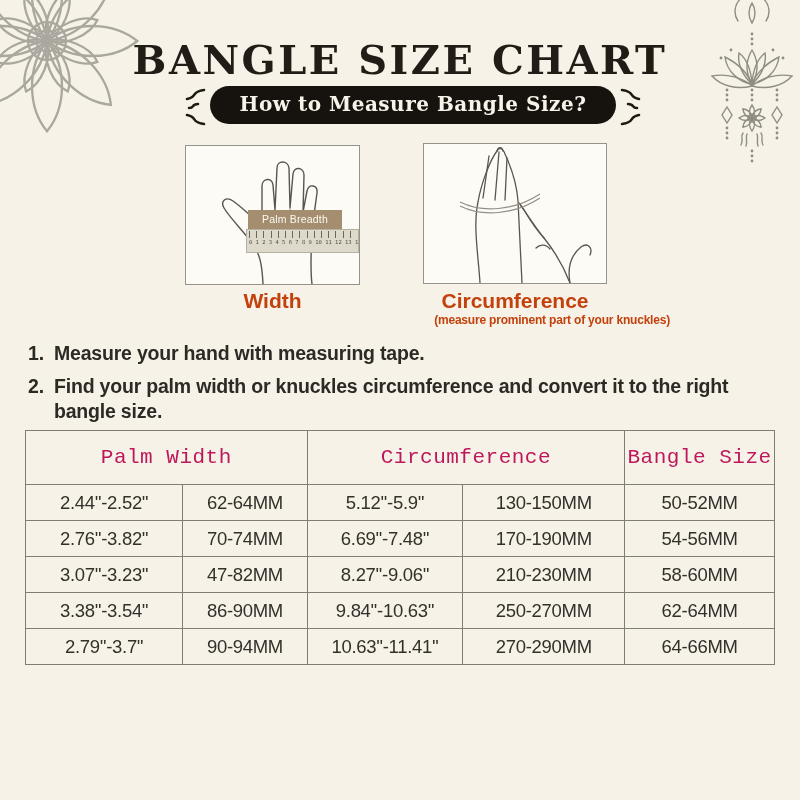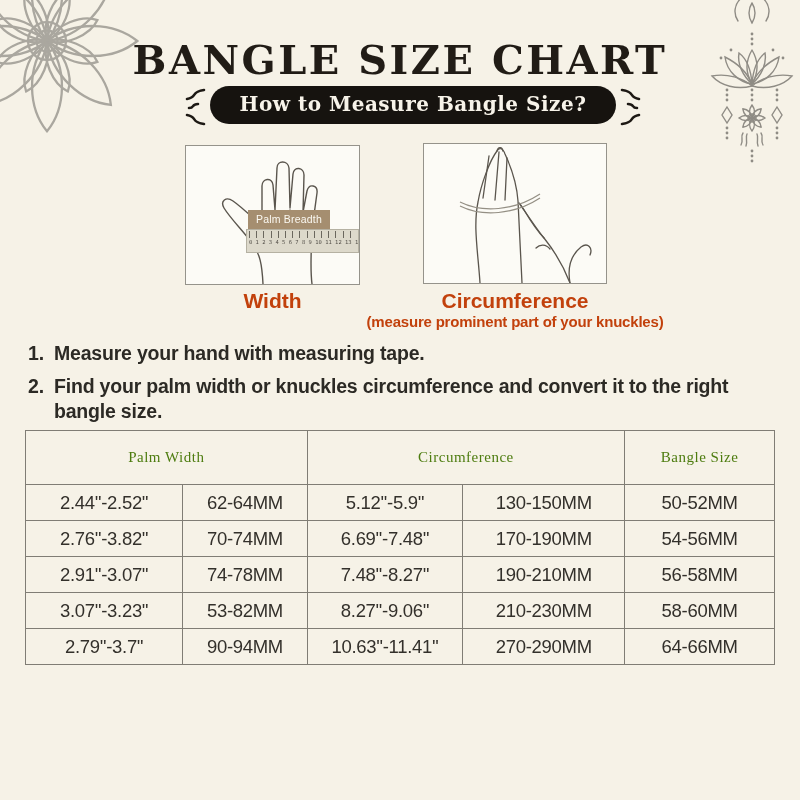--- a/index.html
+++ b/index.html
@@ -29,60 +29,60 @@
     font-family:"DejaVu Serif","Liberation Serif",serif;
     font-weight:bold; font-size:20px; letter-spacing:0.5px;
   }
   
   .illus-box {
     position:absolute; background:#fcfbf6; border:1px solid #95938b;
   }
   #box-width { left:185px; top:145px; width:175px; height:140px; }
   #box-circ  { left:423px; top:143px; width:184px; height:141px; }
   .ruler-label {
-    position:absolute; left:62px; top:64px; width:82px; height:19px;
+    position:absolute; left:62px; top:64px; width:94px; height:19px;
     background:#a58e70; color:#fbf9f2; font-size:10.5px; line-height:19px;
     text-align:center; letter-spacing:0.2px; z-index:3;
   }
   .ruler {
     position:absolute; left:60px; top:83px; width:113px; height:24px;
     background:#ddd9cb; border:1px solid #b5b1a2; z-index:2;
   }
   .ruler-ticks {
     height:7px; margin:1px 2px 0 2px;
     background:repeating-linear-gradient(to right,#6b675e 0 1px,transparent 1px 7.2px);
   }
   .ruler-numbers {
     margin:1px 0 0 2px; font-family:"DejaVu Sans Mono",monospace;
     font-size:5.5px; color:#55514a; white-space:nowrap; overflow:hidden;
   }
   
   .caption { position:absolute; text-align:center; font-weight:bold; color:#c2410c; }
   #cap-width { left:185px; top:289px; width:175px; font-size:21px; }
   #cap-circ  { left:385px; top:289px; width:260px; font-size:21px; }
-  #cap-note  { left:360px; top:313px; width:310px; font-size:15px; letter-spacing:-0.2px; }
+  #cap-note  { left:360px; top:313px; width:310px; font-size:12px; letter-spacing:-0.2px;text-align:right; }
   
   .instructions {
     position:absolute; left:28px; top:341px; width:718px;
     font-size:19.5px; font-weight:bold; letter-spacing:-0.2px; color:#2c2a25;
   }
   .instr-item { display:flex; margin-bottom:7px; line-height:1.32; }
   .instr-num { flex:0 0 26px; }
   .instr-text { flex:1; }
   
   .size-table {
     position:absolute; left:25px; top:430px; width:750px;
     border-collapse:collapse; table-layout:fixed;
   }
   .size-table th, .size-table td {
     border:1px solid #807d75; text-align:center; vertical-align:middle;
   }
   .size-table th {
-    height:54px; font-family:Liberation Serif, serif;
-    font-weight:normal; font-size:15px; color:#4d7c0f; letter-spacing:0.5px;
+    height:54px; font-family:Liberation Mono, monospace;
+    font-weight:normal; font-size:21px; color:#be185d; letter-spacing:0.5px;
   }
   .size-table td {
     height:36px; font-size:18.5px; color:#33302b; letter-spacing:-0.3px;
   }
   svg { display:block; }
 </style>
 </head>
 <body>
 
 <div class="page">
@@ -268,32 +268,32 @@
           <td>50-52MM</td>
         </tr>
         <tr>
           <td>2.76''-3.82''</td>
           <td>70-74MM</td>
           <td>6.69''-7.48''</td>
           <td>170-190MM</td>
           <td>54-56MM</td>
         </tr>
         <tr>
-          <td>2.91''-3.07''</td>
-          <td>74-78MM</td>
-          <td>7.48''-8.27''</td>
-          <td>190-210MM</td>
-          <td>56-58MM</td>
-        </tr>
-        <tr>
           <td>3.07''-3.23''</td>
-          <td>53-82MM</td>
+          <td>47-82MM</td>
           <td>8.27''-9.06''</td>
           <td>210-230MM</td>
           <td>58-60MM</td>
+        </tr>
+        <tr>
+          <td>3.38''-3.54''</td>
+          <td>86-90MM</td>
+          <td>9.84''-10.63''</td>
+          <td>250-270MM</td>
+          <td>62-64MM</td>
         </tr>
         <tr>
           <td>2.79''-3.7''</td>
           <td>90-94MM</td>
           <td>10.63''-11.41''</td>
           <td>270-290MM</td>
           <td>64-66MM</td>
         </tr>
       </tbody>
   </table>

